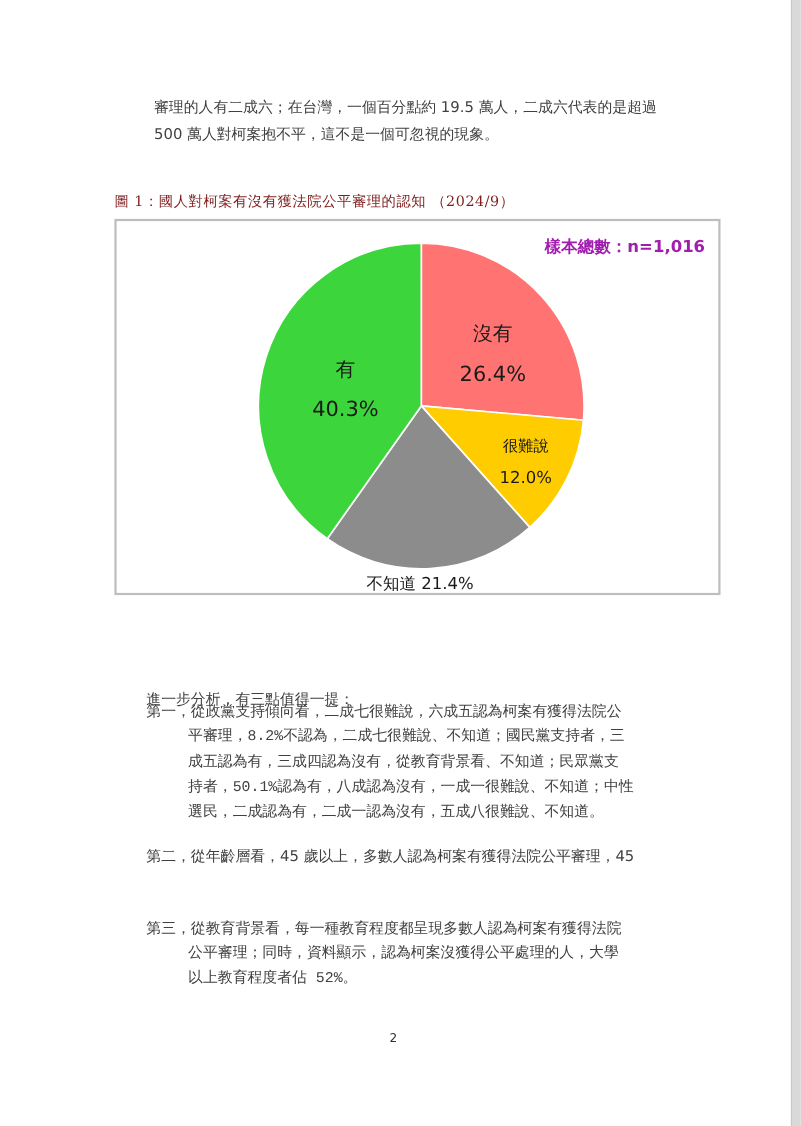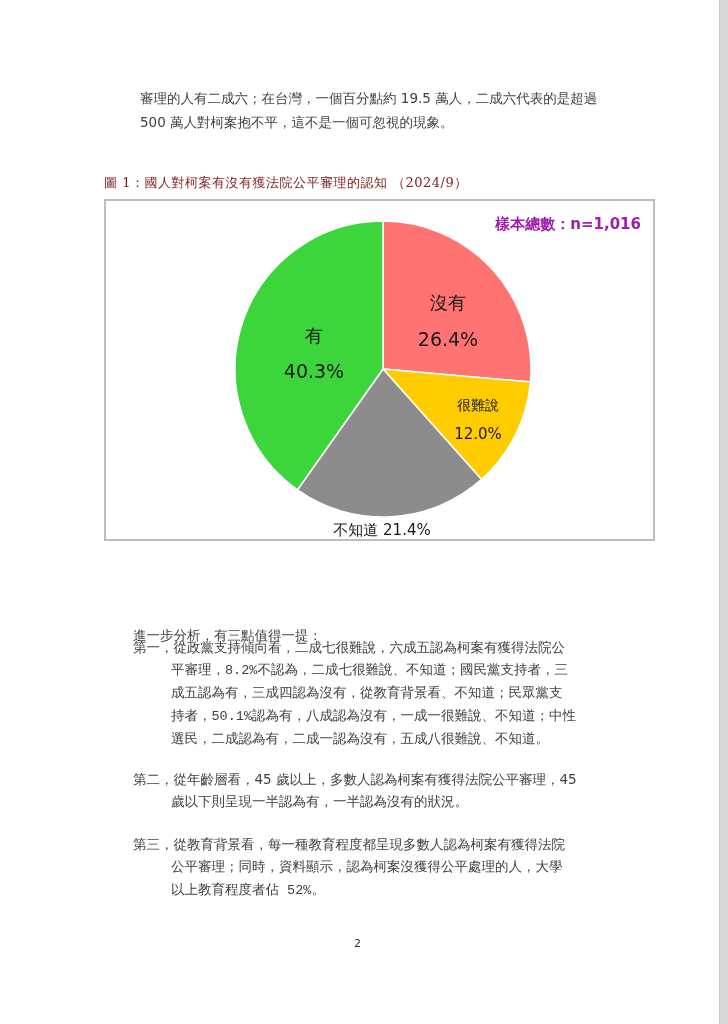--- a/index.html
+++ b/index.html
@@ -88,21 +88,20 @@
 <div class="point" style="top:636px;">
   <span class="line">第一，從政黨支持傾向看，二成七很難說，六成五認為柯案有獲得法院公</span>
   <span class="line indent">平審理，8.2%不認為，二成七很難說、不知道；國民黨支持者，三</span>
   <span class="line indent">成五認為有，三成四認為沒有，從教育背景看、不知道；民眾黨支</span>
   <span class="line indent">持者，50.1%認為有，八成認為沒有，一成一很難說、不知道；中性</span>
   <span class="line indent">選民，二成認為有，二成一認為沒有，五成八很難說、不知道。</span>
 </div>
 
 <div class="point" style="top:768px;">
   <span class="line">第二，從年齡層看，45 歲以上，多數人認為柯案有獲得法院公平審理，45</span>
-  <span class="line indent">歲以下則呈現一半認為有，一半認為沒有的狀況。</span>
 </div>
 
 <div class="point" style="top:833px;">
   <span class="line">第三，從教育背景看，每一種教育程度都呈現多數人認為柯案有獲得法院</span>
   <span class="line indent">公平審理；同時，資料顯示，認為柯案沒獲得公平處理的人，大學</span>
   <span class="line indent">以上教育程度者佔 52%。</span>
 </div>
 
 <div class="page-num">2</div>
 

